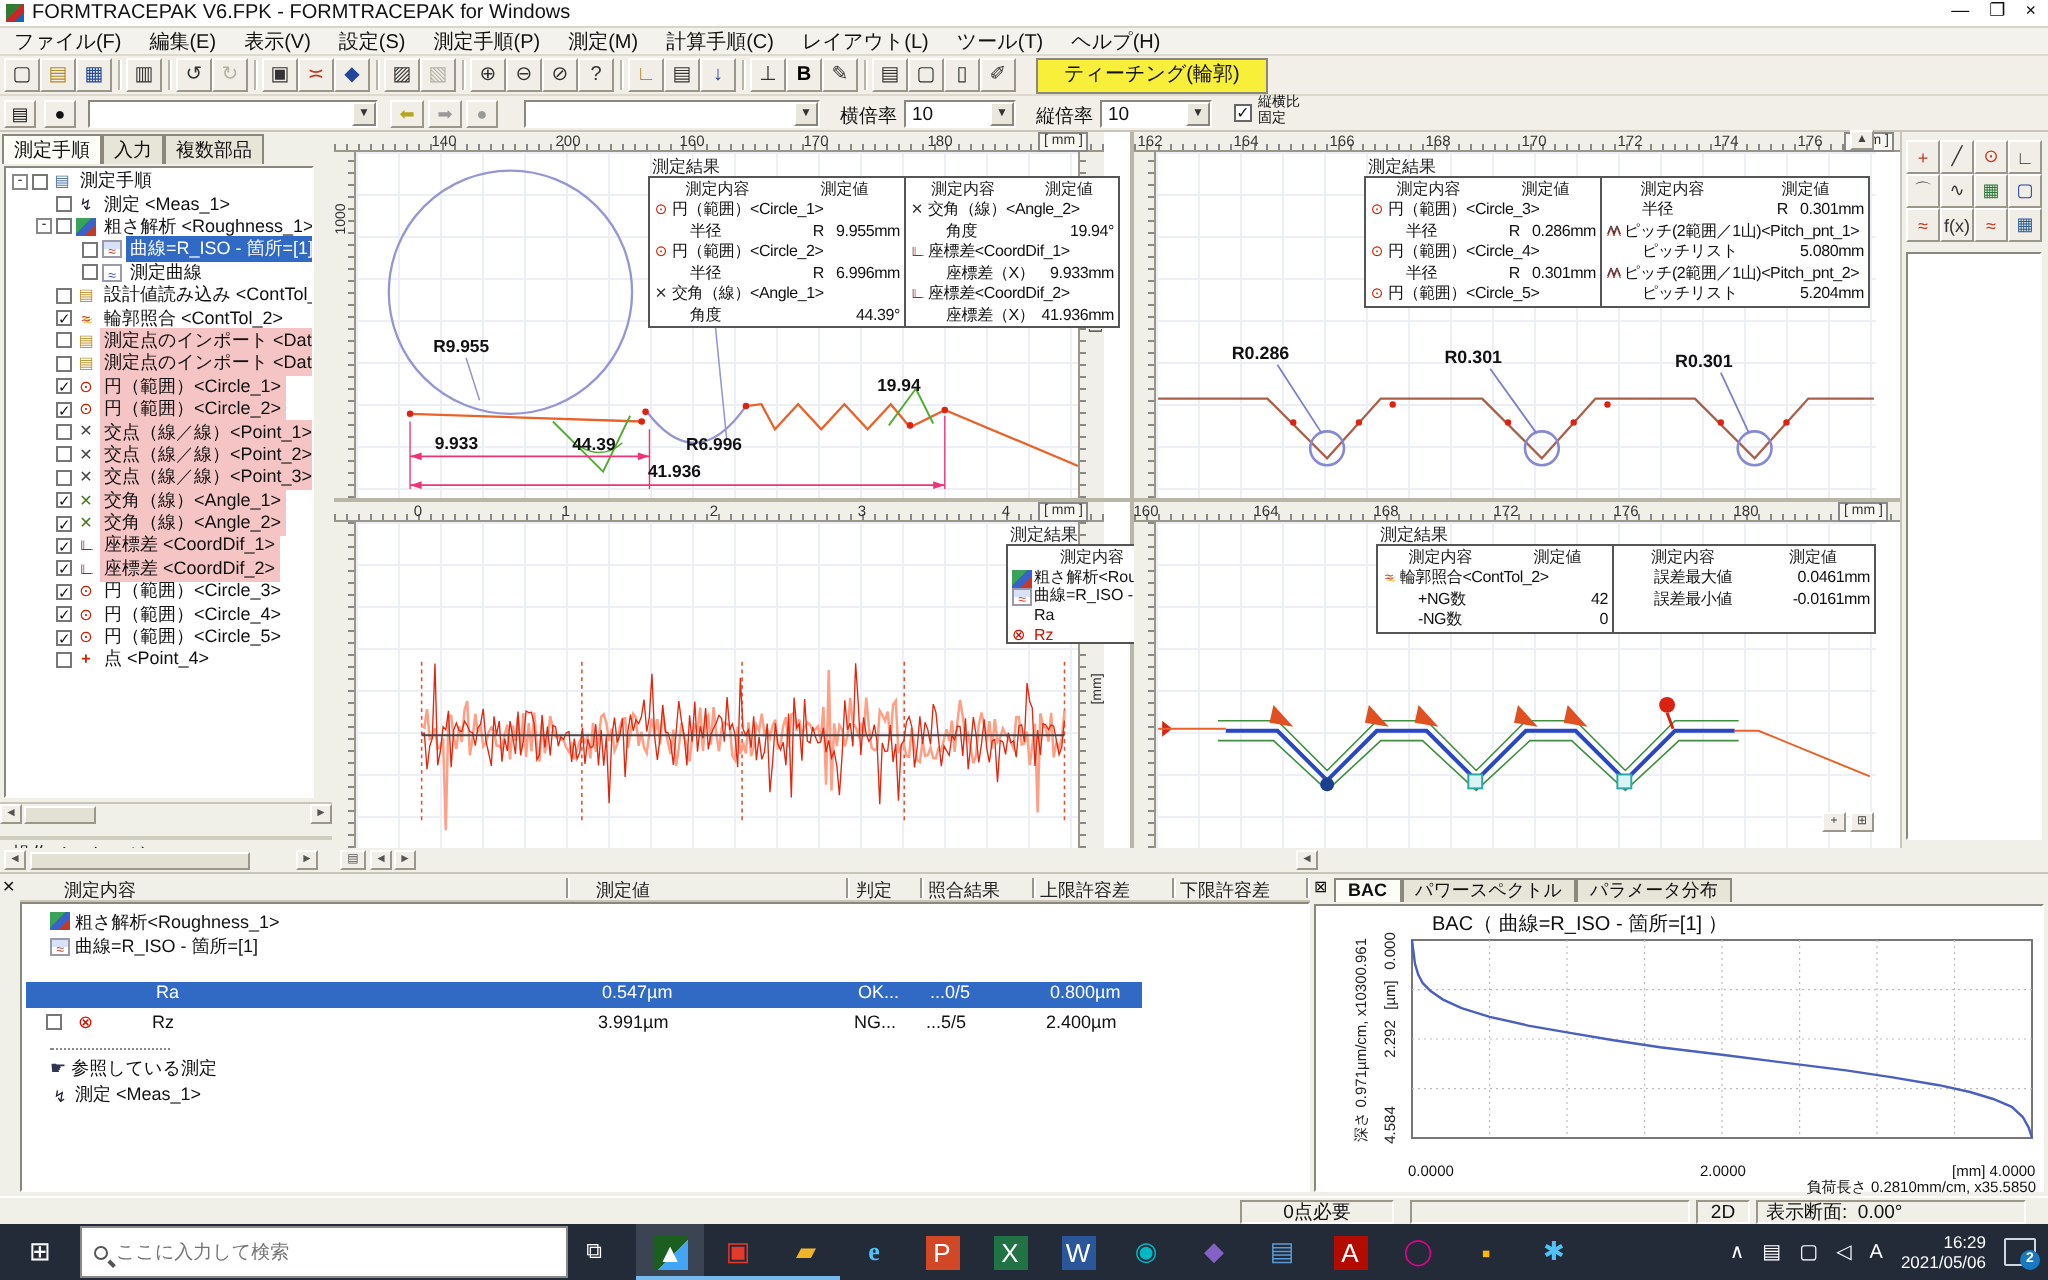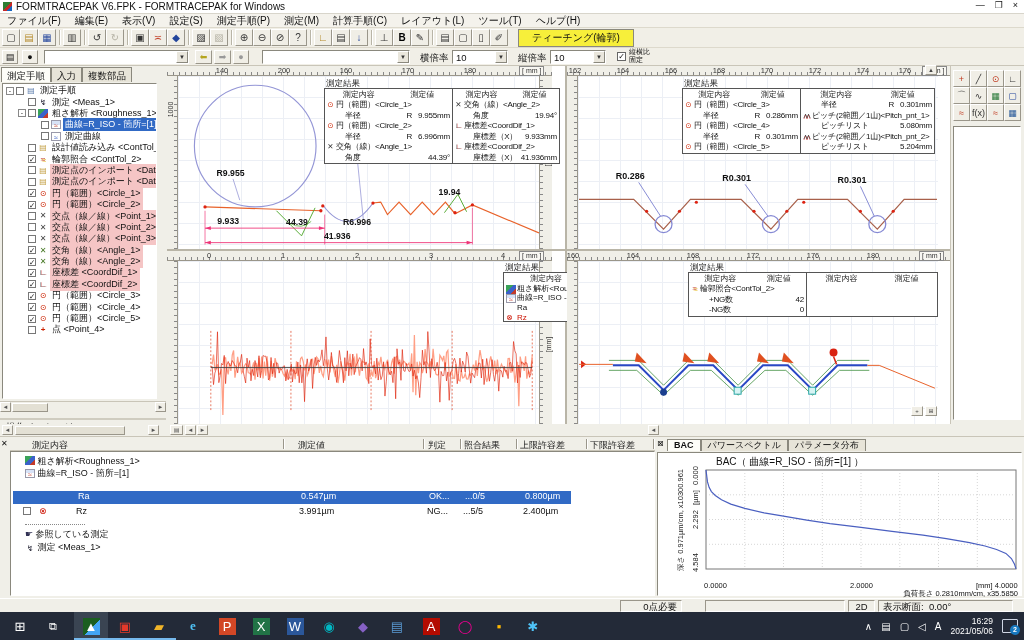--- a/index.html
+++ b/index.html
@@ -836,20 +836,32 @@
               <span class="mc1">-NG数</span>
               <span class="mc2">0</span>
             </div>
           </div>
       </div>
       <div class="rcol" style="width:130px">
         <div class="mhead">
             <span>測定内容</span>
             <span>測定値</span>
           </div>
+        <div>
+            <div class="mrow val">
+              <span class="mic"></span>
+              <span class="mc1">誤差最大値</span>
+              <span class="mc2">0.0461mm</span>
+            </div>
+            <div class="mrow val">
+              <span class="mic"></span>
+              <span class="mc1">誤差最小値</span>
+              <span class="mc2">-0.0161mm</span>
+            </div>
+          </div>
       </div>
     </div>
   </div>
   <span class="tinybtn" style="left:758px;top:-1px">▲</span>
   <span class="tinybtn" style="left:758px;top:340px">⊞</span>
   <span class="tinybtn" style="left:744px;top:340px">+</span>
 </div>
 
 <div class="rtools">
   <div class="rgrid">
@@ -981,28 +993,32 @@
     <span class="vlab" style="left:22px;top:62px;width:30px">2.292</span>
     <span class="vlab" style="left:22px;top:105px;width:30px">4.584</span>
     <span style="position:absolute;left:46px;top:128px;font-size:7.5px">0.0000</span>
     <span style="position:absolute;left:192px;top:128px;font-size:7.5px">2.0000</span>
     <span style="position:absolute;left:318px;top:128px;font-size:7.5px"><span>[mm]</span> <span>4.0000</span></span>
     <span style="position:absolute;right:3px;top:136px;font-size:7.5px">負荷長さ 0.2810mm/cm, x35.5850</span>
   </div>
 </div>
 
 <div class="status">
-  <span class="seg" style="left:620px;width:62px;text-align:right">0点必要</span>
+  <span class="seg" style="left:620px;width:77px;text-align:center">0点必要</span>
   <span class="seg" style="left:705px;width:140px"></span>
   <span class="seg" style="left:848px;width:27px;text-align:center">2D</span>
   <span class="seg" style="left:878px;width:135px"><span>表示断面:</span>&nbsp;&nbsp;<span>0.00°</span></span>
 </div>
 
 <div class="taskbar">
   <span class="startbtn">⊞</span>
+  <div class="tsearch">
+    <span class="mag"></span>
+    <input placeholder="ここに入力して検索" style="">
+  </div>
   <span class="tview">⧉</span>
   <div class="apps">
 
   <span class="app active">
         <i class="a-ftp">▲</i>
       </span>
       <span class="app open">
         <i class="a-red">▣</i>
       </span>
       <span class="app open">

